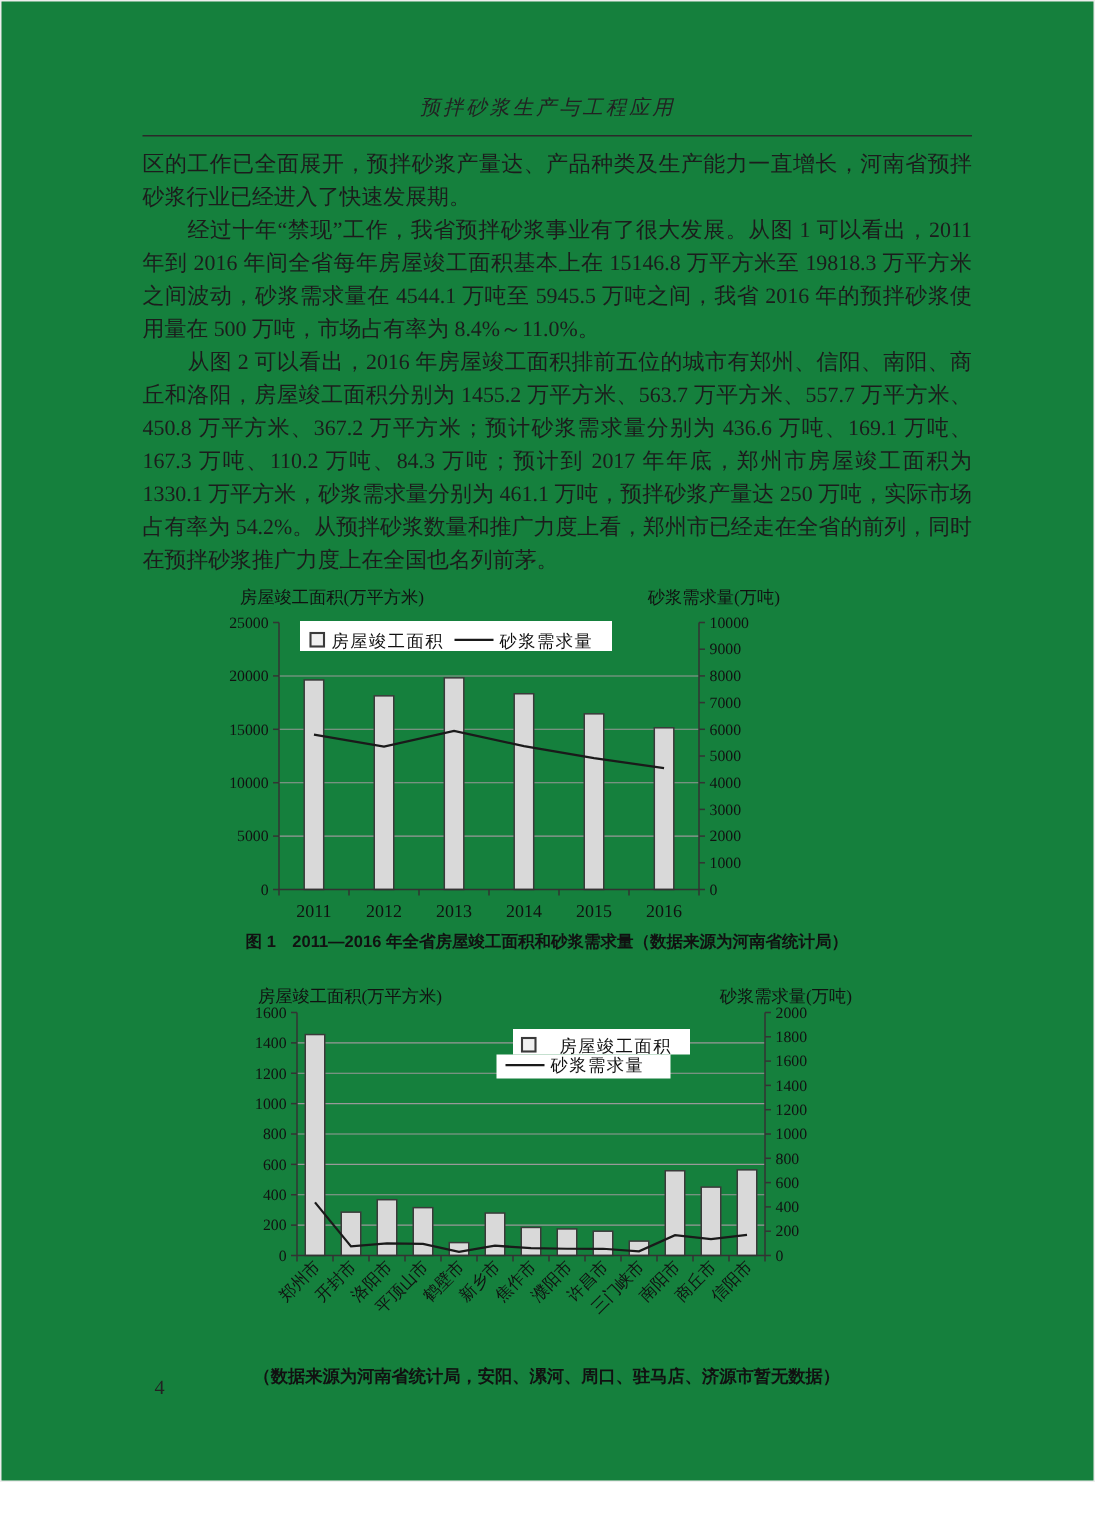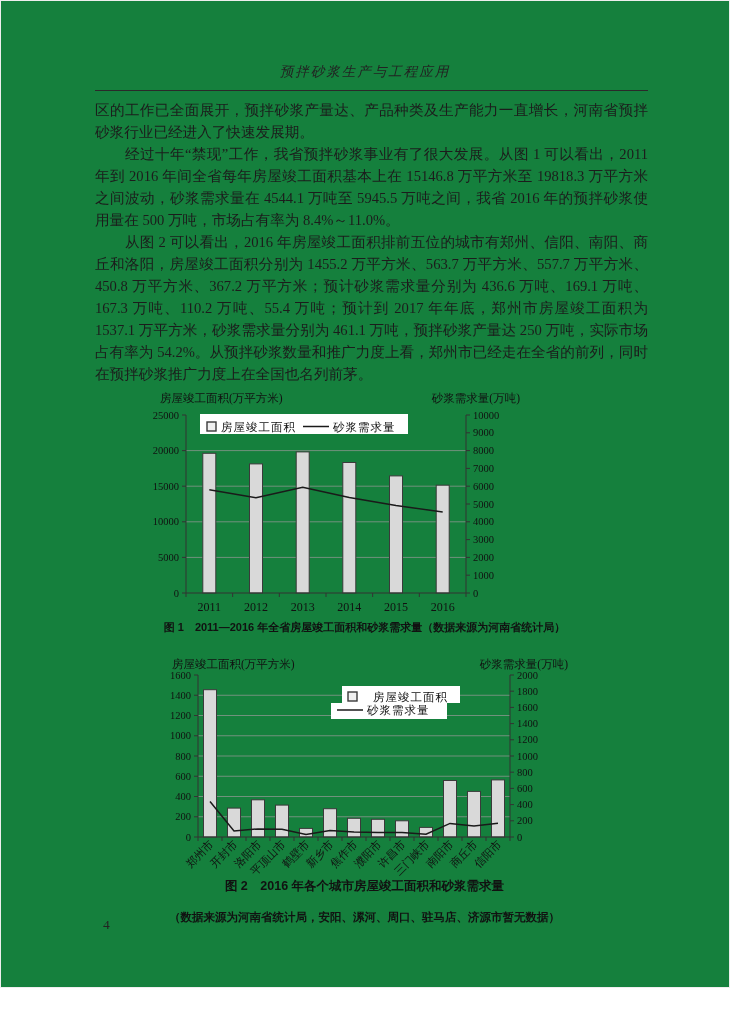--- a/index.html
+++ b/index.html
@@ -36,21 +36,21 @@
 <body>
 
 <div class="page">
 
   <div class="header-title">预拌砂浆生产与工程应用</div>
   <div class="header-rule"></div>
 
   <div class="bodytext">
     <p>区的工作已全面展开，预拌砂浆产量达、产品种类及生产能力一直增长，河南省预拌砂浆行业已经进入了快速发展期。</p>
     <p class="ind">经过十年“禁现”工作，我省预拌砂浆事业有了很大发展。从图 1 可以看出，2011 年到 2016 年间全省每年房屋竣工面积基本上在 15146.8 万平方米至 19818.3 万平方米之间波动，砂浆需求量在 4544.1 万吨至 5945.5 万吨之间，我省 2016 年的预拌砂浆使用量在 500 万吨，市场占有率为 8.4%～11.0%。</p>
-    <p class="ind">从图 2 可以看出，2016 年房屋竣工面积排前五位的城市有郑州、信阳、南阳、商丘和洛阳，房屋竣工面积分别为 1455.2 万平方米、563.7 万平方米、557.7 万平方米、450.8 万平方米、367.2 万平方米；预计砂浆需求量分别为 436.6 万吨、169.1 万吨、167.3 万吨、110.2 万吨、55.4 万吨；预计到 2017 年年底，郑州市房屋竣工面积为 1537.1 万平方米，砂浆需求量分别为 461.1 万吨，预拌砂浆产量达 250 万吨，实际市场占有率为 54.2%。从预拌砂浆数量和推广力度上看，郑州市已经走在全省的前列，同时在预拌砂浆推广力度上在全国也名列前茅。</p>
+    <p class="ind">从图 2 可以看出，2016 年房屋竣工面积排前五位的城市有郑州、信阳、南阳、商丘和洛阳，房屋竣工面积分别为 1455.2 万平方米、563.7 万平方米、557.7 万平方米、450.8 万平方米、367.2 万平方米；预计砂浆需求量分别为 436.6 万吨、169.1 万吨、167.3 万吨、110.2 万吨、84.3 万吨；预计到 2017 年年底，郑州市房屋竣工面积为 1330.1 万平方米，砂浆需求量分别为 461.1 万吨，预拌砂浆产量达 250 万吨，实际市场占有率为 54.2%。从预拌砂浆数量和推广力度上看，郑州市已经走在全省的前列，同时在预拌砂浆推广力度上在全国也名列前茅。</p>
   </div>
 
   <svg id="fig1" class="chart" width="460" height="235">
       <line x1="101" x2="381" y1="169.4" y2="169.4" stroke="#999999" stroke-width="0.7"></line>
       <line x1="101" x2="381" y1="133.8" y2="133.8" stroke="#999999" stroke-width="0.7"></line>
       <line x1="101" x2="381" y1="98.2" y2="98.2" stroke="#999999" stroke-width="0.7"></line>
       <line x1="101" x2="381" y1="62.599999999999994" y2="62.599999999999994" stroke="#999999" stroke-width="0.7"></line>
       <rect x="117.8" y="65.3" width="13" height="139.7" fill="#d9d9d9" stroke="#3a3a3a" stroke-width="1"></rect>
       <rect x="164.5" y="75.9" width="13" height="129.1" fill="#d9d9d9" stroke="#3a3a3a" stroke-width="1"></rect>
       <rect x="211.2" y="63.9" width="13" height="141.1" fill="#d9d9d9" stroke="#3a3a3a" stroke-width="1"></rect>
@@ -213,17 +213,16 @@
       <text transform="translate(417.0,190) rotate(-45)" text-anchor="end" font-size="11">信阳市</text>
       <text x="87" y="13" font-size="11.5">房屋竣工面积(万平方米)</text>
       <text x="483" y="13" text-anchor="end" font-size="11.5">砂浆需求量(万吨)</text>
       <rect x="257" y="31" width="118" height="17" fill="#ffffff"></rect>
       <rect x="246" y="48" width="116" height="16" fill="#ffffff"></rect>
       <rect x="263" y="37" width="9" height="9" fill="#f0f0f0" stroke="#3a3a3a" stroke-width="1.4"></rect>
       <text x="288" y="46" font-size="11.5" letter-spacing="1">房屋竣工面积</text>
       <line x1="252" x2="278" y1="55" y2="55" stroke="#1a1a1a" stroke-width="1.5"></line>
       <text x="282" y="59" font-size="11.5" letter-spacing="1">砂浆需求量</text>
     </svg>
-  <div id="cap2a" class="caption">图 2　2016 年各个城市房屋竣工面积和砂浆需求量</div>
   <div id="cap2b" class="caption">（数据来源为河南省统计局，安阳、漯河、周口、驻马店、济源市暂无数据）</div>
 
   <div class="pagenum">4</div>
 </div>
 
 </body></html>

